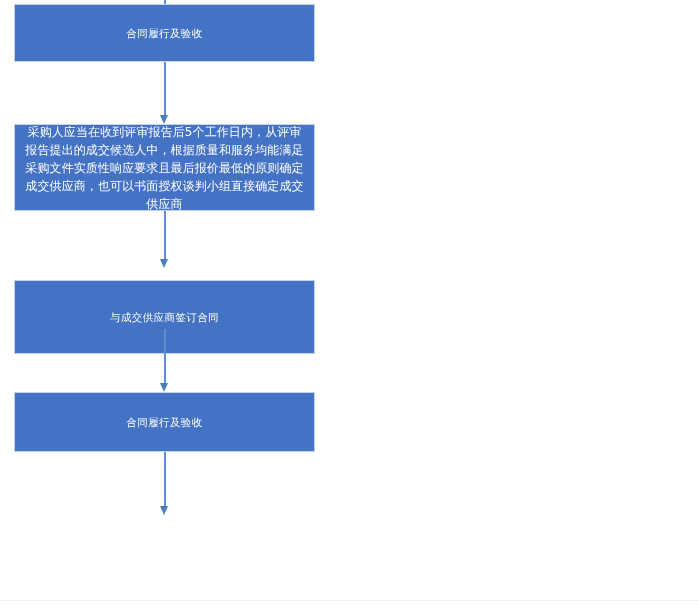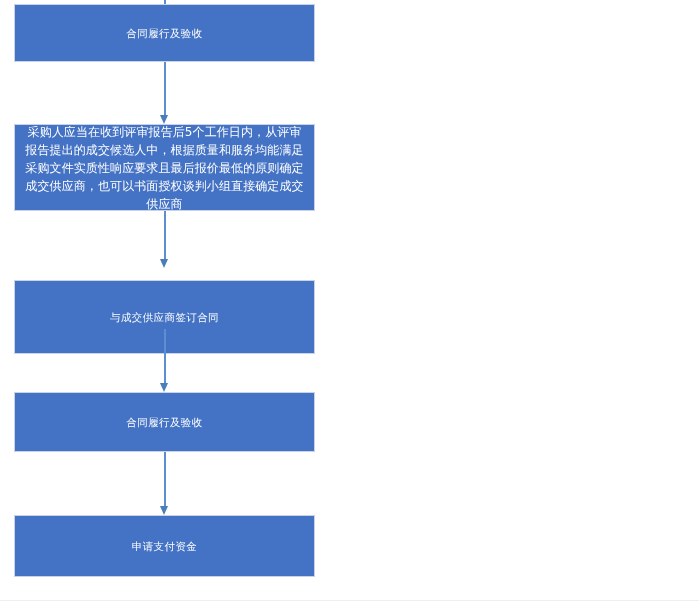--- a/index.html
+++ b/index.html
@@ -150,18 +150,15 @@
 
   <div class="node" id="node-4">
     <span class="label">合同履行及验收</span>
   </div>
 
   <div class="connector" id="connector-4">
     <div class="stem"></div>
     <div class="head"></div>
   </div>
 
-  <div class="node" id="node-5">
-    <span class="label">申请支付资金</span>
-  </div>
 
   <div class="page-rule" style="top:600px"></div>
 </div>
 
 </body></html>

